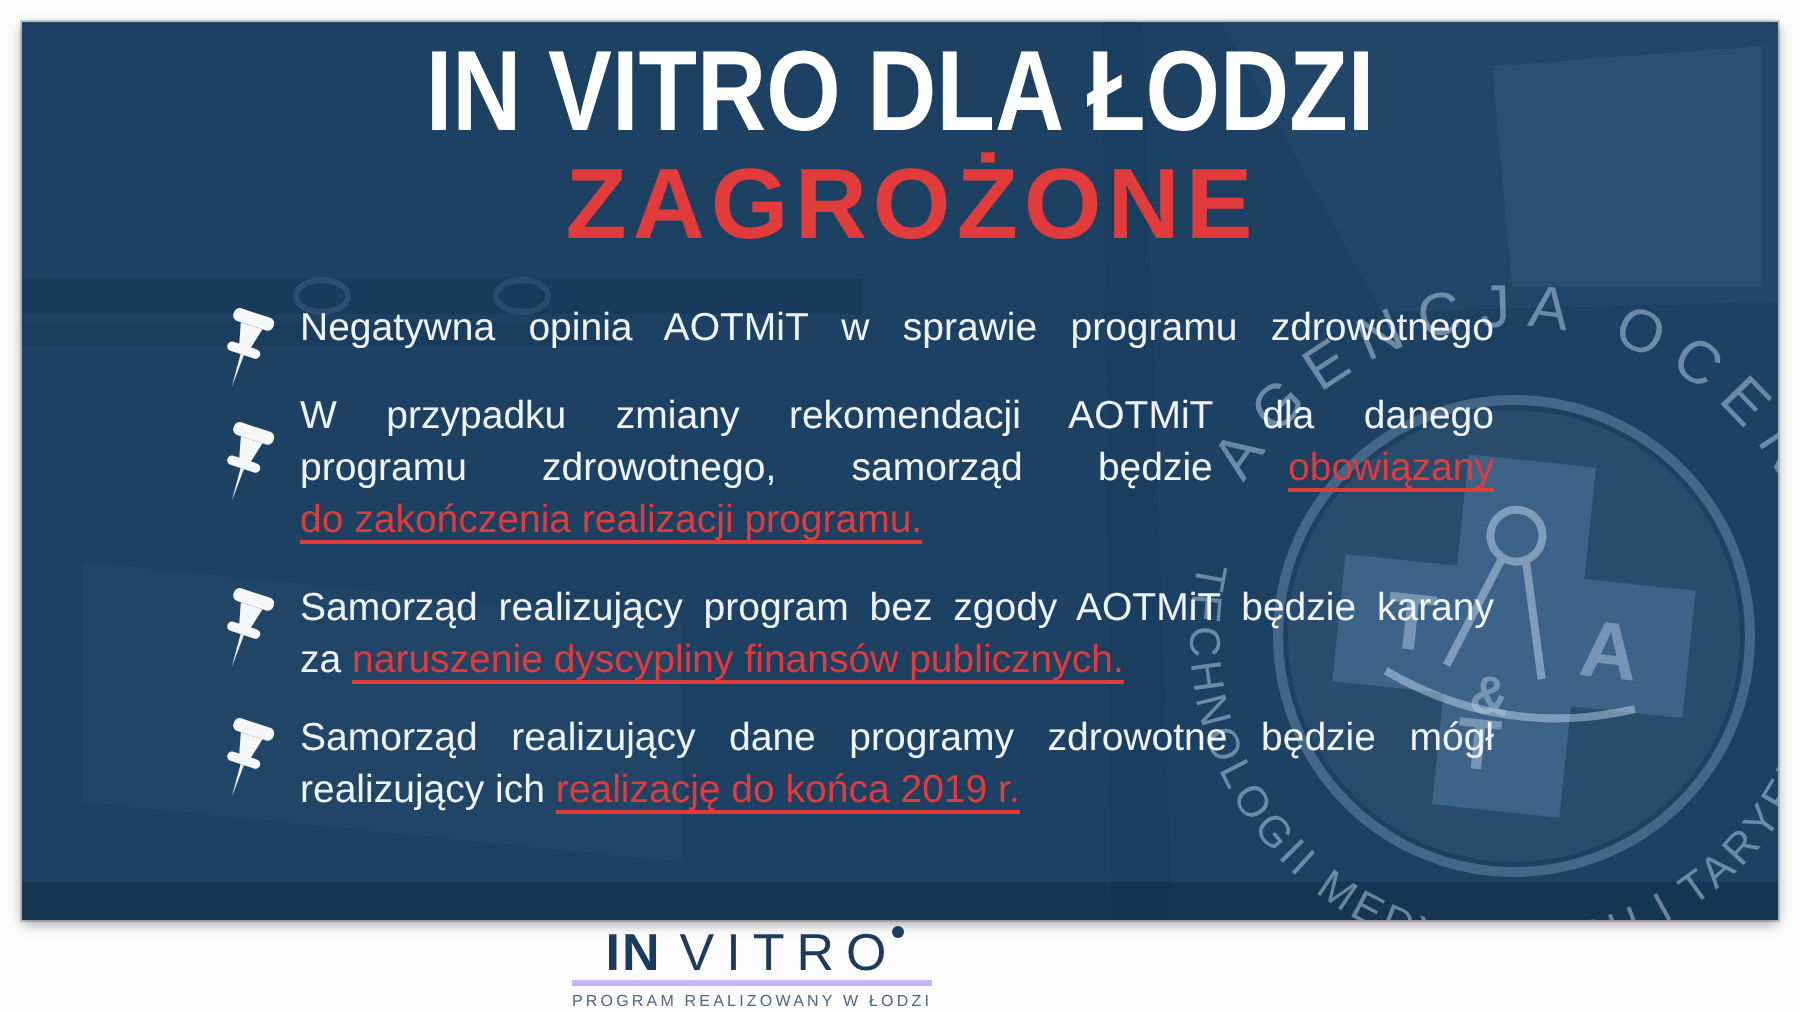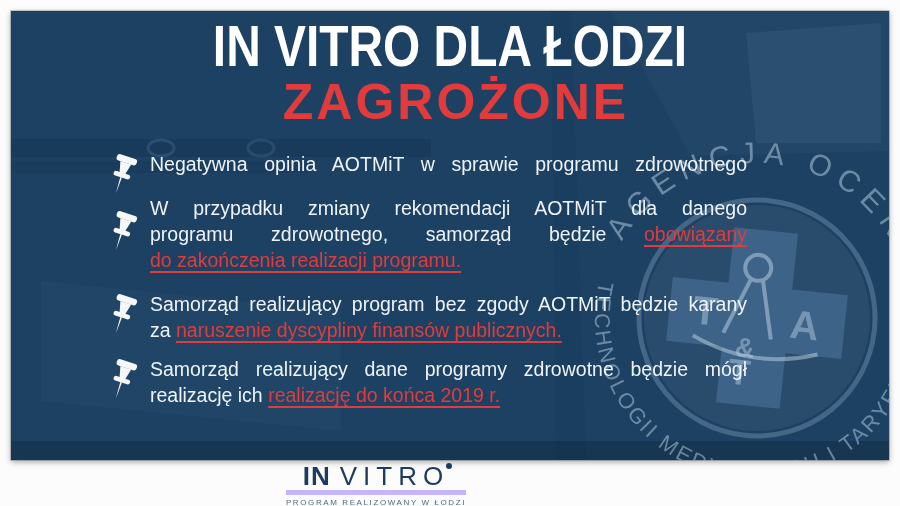--- a/index.html
+++ b/index.html
@@ -87,21 +87,21 @@
   .logo .vitro{font-weight:400; letter-spacing:6px;}
   .logo-dot{
     position:absolute; right:-3px; top:0px;
     width:6px; height:6px; border-radius:50%;
     background:var(--logo-navy);
   }
   .tagline{
     display:inline-block;
     margin-top:1px;
     padding-top:3px;
-    border-top:5px solid #c4b5fd;
+    border-top:3px solid #c4b5fd;
     font-size:8px; letter-spacing:1.6px;
     color:#4e6982;
     white-space:nowrap;
   }
   .footer-stack{display:flex;flex-direction:column;align-items:center;}
 </style>
 </head>
 <body>
 
 <div class="panel">
@@ -192,21 +192,21 @@
       <div class="bullet">
         <span class="pin"><svg viewBox="0 0 40 48" width="38" height="47" aria-hidden="true">
             <g transform="rotate(18 20 22)" fill="#f5f7f9">
               <rect x="9" y="2" width="22" height="7" rx="3"></rect>
               <polygon points="14,9 26,9 23,21 17,21"></polygon>
               <rect x="11" y="20" width="18" height="5" rx="2.5"></rect>
               <polygon points="19.1,25 20.9,25 20,43"></polygon>
             </g>
           </svg></span>
         <div class="line just"><span class="">Samorząd realizujący dane programy zdrowotne będzie mógł</span></div>
-        <div class="line"><span class="">realizację ich </span><span class="hl">realizację do końca 2019 r.</span></div>
+        <div class="line"><span class="">realizujący ich </span><span class="hl">realizację do końca 2019 r.</span></div>
       </div>
     </div>
 
 </div>
 
 <div class="footer">
   <div class="footer-stack">
     <div class="logo">
       <span class="in">IN</span><span class="vitro">VITRO</span>
       <span class="logo-dot"></span>

